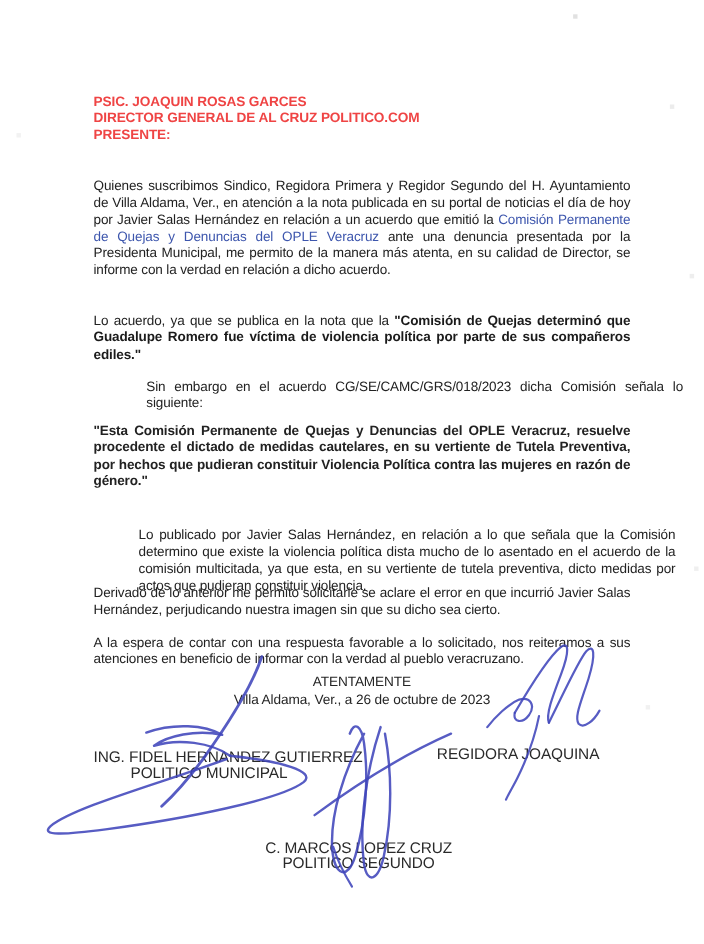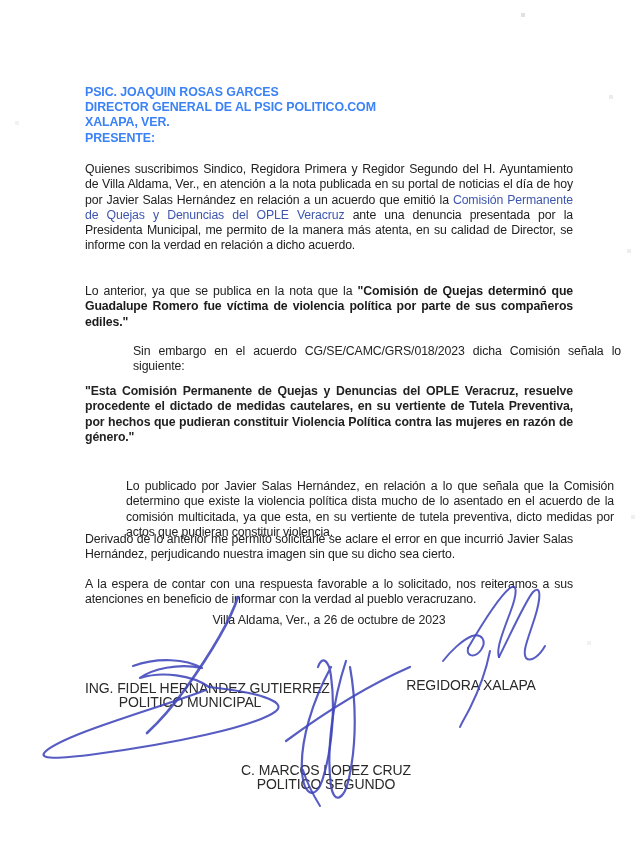--- a/index.html
+++ b/index.html
@@ -23,21 +23,21 @@
     font-size:12.3px;
     line-height:15.3px;
     letter-spacing:-0.12px;
     text-align:justify;
     color:var(--text);
   }
   .recipient{
     font-size:12.4px;
     line-height:15.2px;
     font-weight:bold;
-    color:#3b82f6;
+    color:#ef4444;
     letter-spacing:-0.1px;
   }
   .bold{font-weight:bold;color:#1b1b1b;}
   .link-blue{color:var(--link);}
   .closing{
     text-align:center;
     font-size:12.4px;
     line-height:15.6px;
     letter-spacing:-0.1px;
     color:#252525;
@@ -68,50 +68,50 @@
                588px 642px 0 1px rgba(120,120,120,.10);
   }
 </style>
 </head>
 <body>
 
 <div class="page">
 
   <div class="block recipient" style="top:85px;">
     <div>PSIC. JOAQUIN ROSAS GARCES</div>
-    <div>DIRECTOR GENERAL DE AL PSIC POLITICO.COM</div>
-    <div>XALAPA, VER.</div>
+    <div>DIRECTOR GENERAL DE AL CRUZ POLITICO.COM</div>
     <div>PRESENTE:</div>
   </div>
 
   <p class="body-par block" style="top:162px;"><span>Quienes suscribimos Sindico, Regidora Primera y Regidor Segundo del H. Ayuntamiento de Villa Aldama, Ver., en atención a la nota publicada en su portal de noticias el día de hoy por Javier Salas Hernández en relación a un acuerdo que emitió la </span><span class="link-blue">Comisión Permanente de Quejas y Denuncias del OPLE Veracruz</span><span> ante una denuncia presentada por la Presidenta Municipal, me permito de la manera más atenta, en su calidad de Director, se informe con la verdad en relación a dicho acuerdo.</span></p>
 
-  <p class="body-par block" style="top:284px;"><span>Lo anterior, ya que se publica en la nota que la </span><span class="bold">"Comisión de Quejas determinó que Guadalupe Romero fue víctima de violencia política por parte de sus compañeros ediles."</span></p>
+  <p class="body-par block" style="top:284px;"><span>Lo acuerdo, ya que se publica en la nota que la </span><span class="bold">"Comisión de Quejas determinó que Guadalupe Romero fue víctima de violencia política por parte de sus compañeros ediles."</span></p>
 
   <p class="body-par block" style="top:344px;margin-left:48px;">Sin embargo en el acuerdo CG/SE/CAMC/GRS/018/2023 dicha Comisión señala lo siguiente:</p>
 
   <p class="body-par bold block" style="top:384px;">"Esta Comisión Permanente de Quejas y Denuncias del OPLE Veracruz, resuelve procedente el dictado de medidas cautelares, en su vertiente de Tutela Preventiva, por hechos que pudieran constituir Violencia Política contra las mujeres en razón de género."</p>
 
   <p class="body-par block" style="top:479px;margin-left:41px;">Lo publicado por Javier Salas Hernández, en relación a lo que señala que la Comisión determino que existe la violencia política dista mucho de lo asentado en el acuerdo de la comisión multicitada, ya que esta, en su vertiente de tutela preventiva, dicto medidas por actos que pudieran constituir violencia.</p>
 
   <p class="body-par block" style="top:532px;">Derivado de lo anterior me permito solicitarle se aclare el error en que incurrió Javier Salas Hernández, perjudicando nuestra imagen sin que su dicho sea cierto.</p>
 
   <p class="body-par block" style="top:577px;">A la espera de contar con una respuesta favorable a lo solicitado, nos reiteramos a sus atenciones en beneficio de informar con la verdad al pueblo veracruzano.</p>
 
   <div class="block closing" style="top:613px;">
+    <div>ATENTAMENTE</div>
     <div>Villa Aldama, Ver., a 26 de octubre de 2023</div>
   </div>
 
   <div class="sign-block" style="top:682px;left:85px;width:210px;">
     <div>ING. FIDEL HERNANDEZ GUTIERREZ</div>
     <div>POLITICO MUNICIPAL</div>
   </div>
 
   <div class="sign-block" style="top:679px;left:368px;width:206px;">
-    <div>REGIDORA XALAPA</div>
+    <div>REGIDORA JOAQUINA</div>
   </div>
 
   <div class="sign-block" style="top:744px;left:241px;width:170px;margin-top:20px;">
     <div>C. MARCOS LOPEZ CRUZ</div>
     <div>POLITICO SEGUNDO</div>
   </div>
 
   <svg class="sig-layer" viewBox="0 0 640 858" xmlns="http://www.w3.org/2000/svg">
 
     <g>

